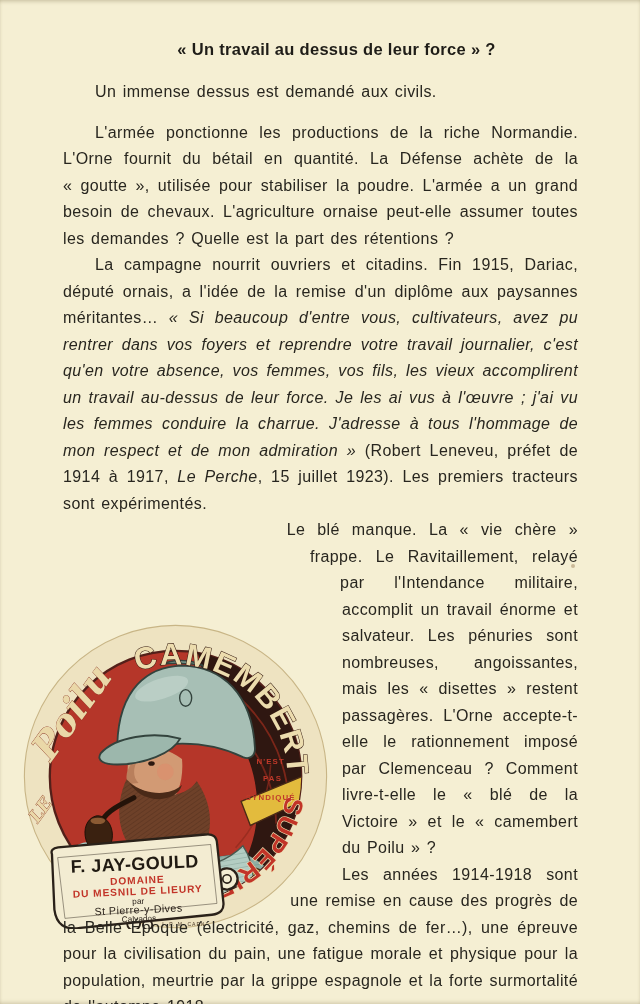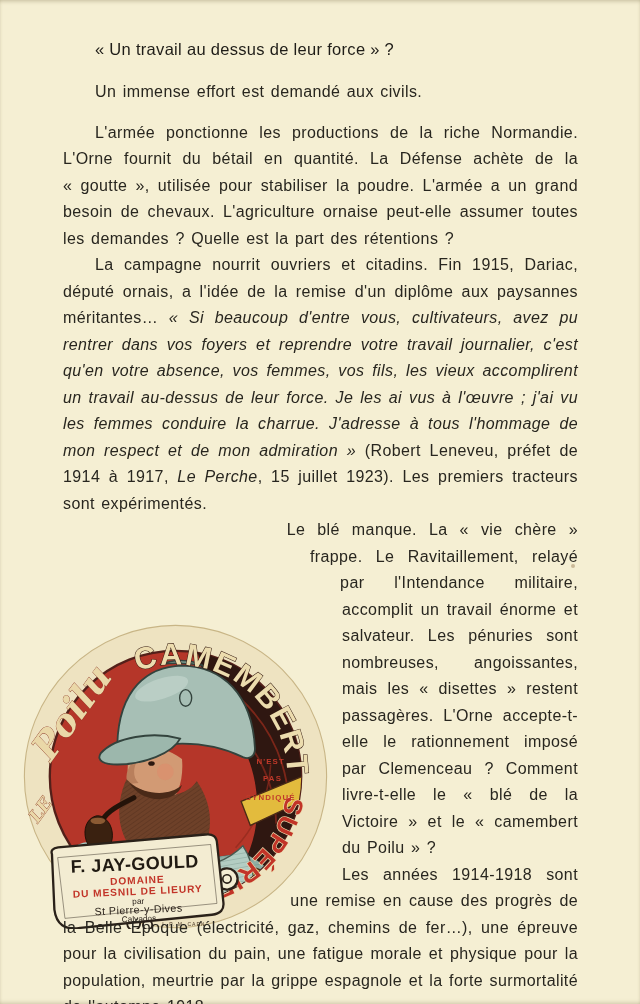--- a/index.html
+++ b/index.html
@@ -9,22 +9,22 @@
     box-sizing:border-box;
     background:#f5efd3;
     padding:40px 62px 0 63px;
     overflow:hidden;
     font-family:"Liberation Sans","DejaVu Sans",sans-serif;
     color:#28261f;
     box-shadow:inset 0 3px 4px -2px rgba(100,85,45,.35),
                inset 0 -3px 4px -2px rgba(100,85,45,.28);
   }
   .heading{
-    font-size:16.5px;font-weight:normal;color:#1f1d18;
-    margin:0 0 20px 0;text-indent:32px;letter-spacing:.3px;
+    font-size:16.5px;font-weight:bold;color:#1f1d18;
+    margin:0 0 20px 0;text-indent:32px;letter-spacing:.3px;text-align:center;
   }
   .para{
     font-size:16px;line-height:26.5px;margin:0;
     text-align:justify;text-indent:32px;
     letter-spacing:.4px;word-spacing:1.6px;
   }
   .para.intro{margin-bottom:14px;}
   .para em{font-style:italic;}
   .bottom{position:relative;}
   .bottom::after{content:"";display:block;clear:both;}
@@ -61,21 +61,21 @@
   .printer-txt{font-family:"Liberation Sans",sans-serif;font-size:5.5px;fill:#4a3826;
            letter-spacing:1px;text-anchor:middle;}
 </style>
 </head>
 <body>
 
 <div class="page">
 
   <h1 class="heading">«&nbsp;Un travail au dessus de leur force&nbsp;»&nbsp;?</h1>
 
-  <p class="para intro">Un immense effort est demandé aux civils.</p>
+  <p class="para intro">Un immense dessus est demandé aux civils.</p>
 
   <p class="para">L'armée ponctionne les productions de la riche Normandie. L'Orne fournit du bétail en quantité. La Défense achète de la «&nbsp;goutte&nbsp;», utilisée pour stabiliser la poudre. L'armée a un grand besoin de chevaux. L'agriculture ornaise peut-elle assumer toutes les demandes&nbsp;? Quelle est la part des rétentions&nbsp;?</p>
 
 
   <p class="para"><span>La campagne nourrit ouvriers et citadins. Fin 1915, Dariac, député ornais, a l'idée de la remise d'un diplôme aux paysannes méritantes… </span><em>«&nbsp;Si beaucoup d'entre vous, cultivateurs, avez pu rentrer dans vos foyers et reprendre votre travail journalier, c'est qu'en votre absence, vos femmes, vos fils, les vieux accomplirent un travail au-dessus de leur force. Je les ai vus à l'œuvre&nbsp;; j'ai vu les femmes conduire la charrue. J'adresse à tous l'hommage de mon respect et de mon admiration&nbsp;»</em><span> (Robert Leneveu, préfet de 1914 à 1917, </span><em>Le Perche</em><span>, 15 juillet 1923). Les premiers tracteurs sont expérimentés.</span></p>
 
   <div class="bottom">
 
     <div class="label-float">
       <svg width="305" height="305" viewBox="0 0 330 330" aria-hidden="true">

